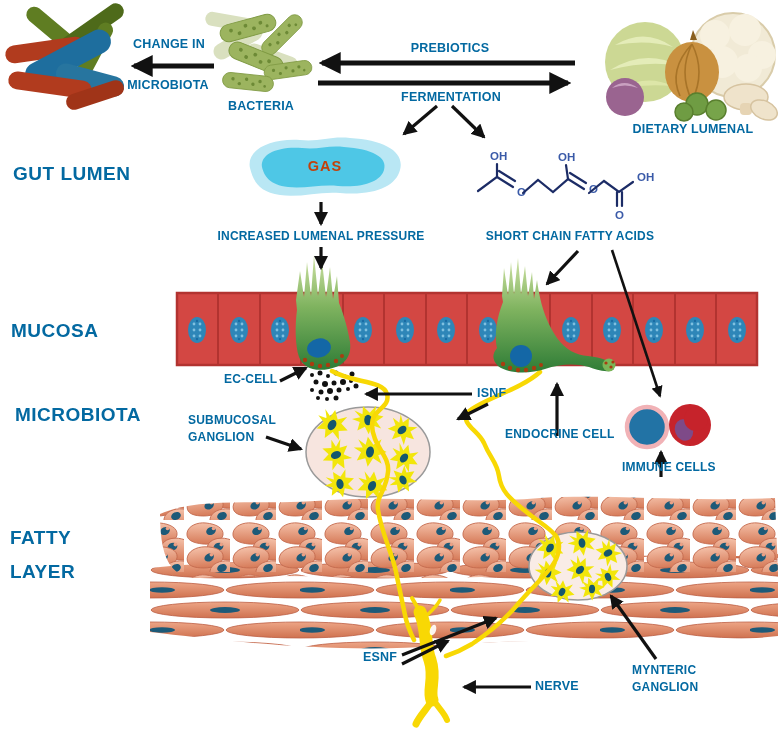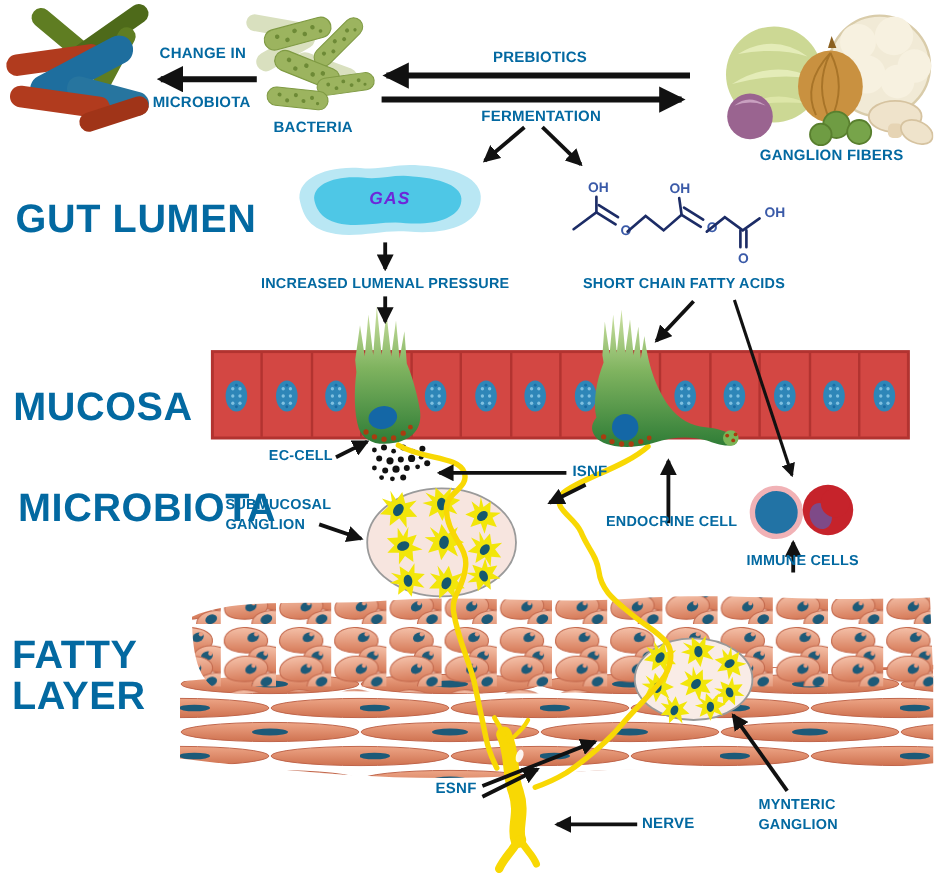--- a/index.html
+++ b/index.html
@@ -1,25 +1,25 @@
 <!DOCTYPE html>
 <html style="--mucosa_red: #d34743; --mucosa_border: #b23330; --nucleus_blue: #2e86b8; --cell_green: #4f9a46; --nerve_yellow: #f8d804; --ganglion_pink: #f7e5df; --star_yellow: #f2e60a; --star_nucleus: #15586e; --muscle_salmon: #dd8a68; --muscle_nucleus: #1d5a78; --immune_blue: #2273a5; --immune_red: #c6232b; --immune_ring: #f1b2b6; --immune_purple: #7e4a88; --gas_outer: #b9e7f4; --gas_inner: #4ec7e6; --chem_blue: #3a5aa8; --arrow_black: #111111;"><head>
 <meta charset="utf-8">
 <style>
   html,body{margin:0;padding:0;background:#fff;}
   .stage{position:relative;width:778px;height:735px;background:#fff;overflow:hidden;
          font-family:"Liberation Sans",sans-serif;}
   .stage svg{position:absolute;left:0;top:0;}
   .lbl{position:absolute;font-weight:bold;color:#0369a1;line-height:1.18;letter-spacing:.2px;
        font-family:"Liberation Sans",sans-serif;white-space:nowrap;}
-  .big{font-size:33px;letter-spacing:.5px;}
+  .big{font-size:19px;letter-spacing:.5px;}
   .mid{font-size:12.5px;}
   .sm{font-size:12px;}
   .ctr{text-align:center;}
-  .gas-lbl{font-size:14.5px;color:#6d28d9;letter-spacing:1px;font-style:italic;}
+  .gas-lbl{font-size:14.5px;color:#c2410c;letter-spacing:1px;}
   .arrow{stroke:var(--arrow_black,#111);fill:none;marker-end:url(#ah);stroke-width:3.2;}
   .arrow-thick{stroke-width:5;}
   .arrow-thin{stroke-width:2.6;}
   .fiber{stroke:var(--nerve_yellow,#f8d804);fill:none;stroke-linecap:round;}
   .chemline{stroke:#1c2c66;stroke-width:2.2;fill:none;stroke-linecap:round;}
   .chemtxt{font:bold 11.5px "Liberation Sans",sans-serif;fill:var(--chem_blue,#3a5aa8);}
   .mucocell{fill:var(--mucosa_red,#d34743);}
   .mucoline{stroke:var(--mucosa_border,#b23330);}
 </style>
 </head>
@@ -344,21 +344,21 @@
   <path class="arrow" d="M402,664 L448,641"></path>
   <path class="arrow" d="M531,687 L464,687"></path>
   <path class="arrow" d="M656,659 L611,596"></path>
 </svg>
 
 <div class="lbl mid ctr" style="left:124px;top:37px;width:90px;">CHANGE IN</div>
 <div class="lbl mid ctr" style="left:120px;top:78px;width:96px;">MICROBIOTA</div>
 <div class="lbl mid ctr" style="left:216px;top:99px;width:90px;">BACTERIA</div>
 <div class="lbl mid ctr" style="left:390px;top:41px;width:120px;">PREBIOTICS</div>
 <div class="lbl mid ctr" style="left:386px;top:90px;width:130px;">FERMENTATION</div>
-<div class="lbl mid ctr" style="left:628px;top:122px;width:130px;">GANGLION FIBERS</div>
+<div class="lbl mid ctr" style="left:628px;top:122px;width:130px;">DIETARY LUMENAL</div>
 <div class="lbl big" style="left:13px;top:163px;">GUT LUMEN</div>
 <div class="lbl gas-lbl ctr" style="left:275px;top:158px;width:100px;">GAS</div>
 <div class="lbl sm ctr" style="left:211px;top:229px;width:220px;">INCREASED LUMENAL PRESSURE</div>
 <div class="lbl sm ctr" style="left:460px;top:229px;width:220px;">SHORT CHAIN FATTY ACIDS</div>
 <div class="lbl big" style="left:11px;top:320px;">MUCOSA</div>
 <div class="lbl sm" style="left:224px;top:372px;">EC-CELL</div>
 <div class="lbl mid" style="left:477px;top:386px;">ISNF</div>
 <div class="lbl big" style="left:15px;top:404px;">MICROBIOTA</div>
 <div class="lbl sm" style="left:188px;top:413px;">SUBMUCOSAL</div>
 <div class="lbl sm" style="left:188px;top:430px;">GANGLION</div>

